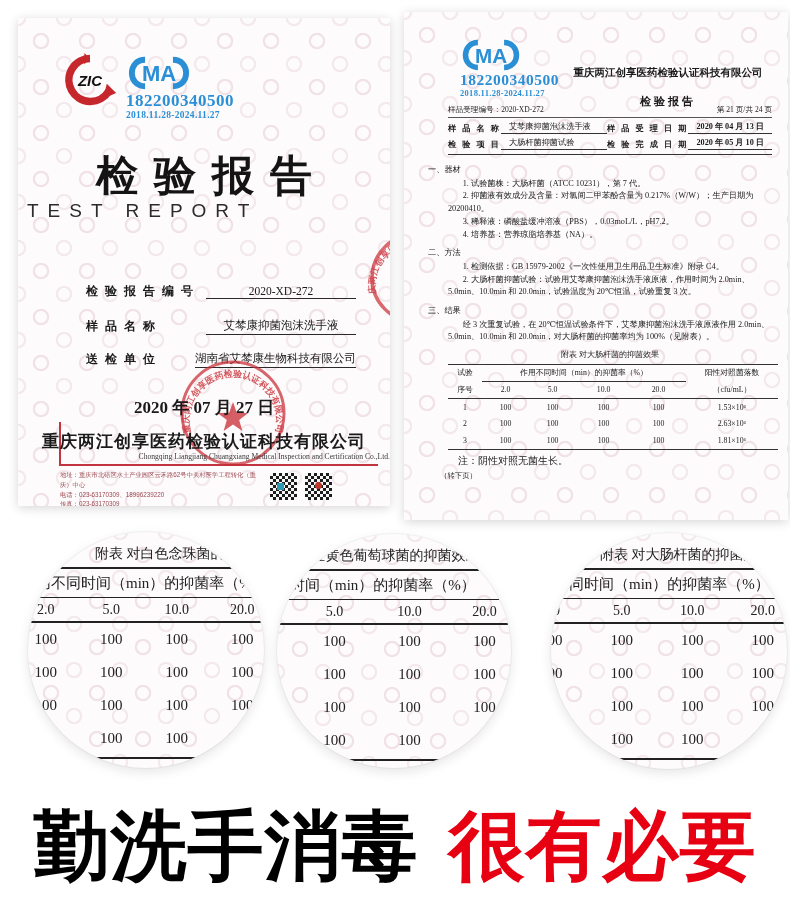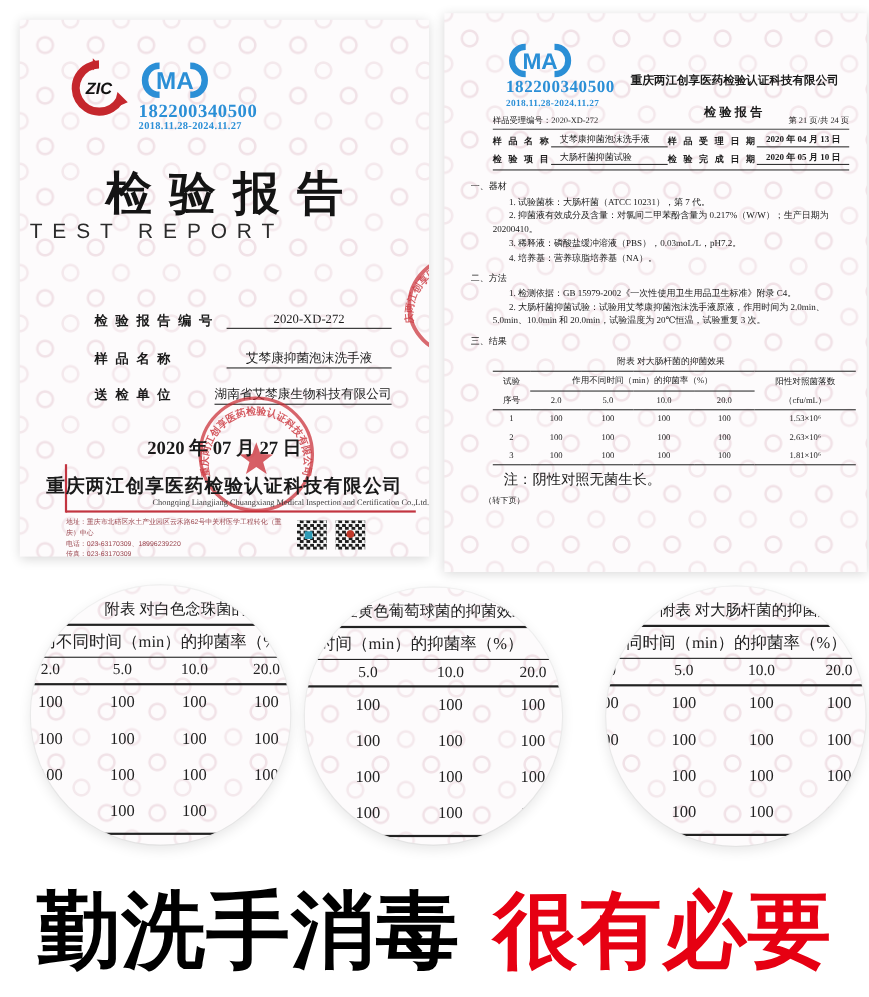--- a/index.html
+++ b/index.html
@@ -70,21 +70,21 @@
   .r-h{margin:6px 0 1px -20px;}
   .r-p{margin:0;text-indent:1.8em;}
   .tbl-cap{text-align:center;margin-top:5px;font-size:8px;}
   table.itbl{width:330px;margin:2px auto 0;border-collapse:collapse;border-top:1.6px solid #333;border-bottom:1.6px solid #333;
              font-size:7.8px;}
   .itbl th,.itbl td{font-weight:400;text-align:center;padding:2.2px 0;}
   .itbl .grp{border-bottom:1px solid #333;}
   .itbl tr.sub th{border-bottom:1px solid #333;}
   .itbl .c-id{width:34px;}
   .itbl .c-cfu{width:92px;}
-  .r-note{margin:3px 0 0 10px;font-size:13px;}
+  .r-note{margin:3px 0 0 10px;font-size:10px;}
   .r-next{margin:2px 0 0 -8px;font-size:7.4px;}
 
   
   .circle{border-radius:50%;box-shadow:0 0 0 1px rgba(0,0,0,0.04), 0 4px 12px rgba(0,0,0,0.10);}
   .c0{left:28px;top:532px;width:236px;height:236px;}
   .c1{left:277px;top:534px;width:234px;height:234px;}
   .c2{left:551px;top:533px;width:236px;height:236px;}
   .c-inner{position:absolute;top:13px;white-space:nowrap;color:#222;}
   .c0 .c-inner{left:-15px;width:262px;}
   .c1 .c-inner{left:-55px;width:300px;}
@@ -228,20 +228,21 @@
       <p class="r-p">1. 试验菌株：大肠杆菌（ATCC 10231），第 7 代。</p>
       <p class="r-p">2. 抑菌液有效成分及含量：对氯间二甲苯酚含量为 0.217%（W/W）；生产日期为20200410。</p>
       <p class="r-p">3. 稀释液：磷酸盐缓冲溶液（PBS），0.03moL/L，pH7.2。</p>
       <p class="r-p">4. 培养基：营养琼脂培养基（NA）。</p>
 
       <div class="r-h">二、方法</div>
       <p class="r-p">1. 检测依据：GB 15979-2002《一次性使用卫生用品卫生标准》附录 C4。</p>
       <p class="r-p">2. 大肠杆菌抑菌试验：试验用艾棽康抑菌泡沫洗手液原液，作用时间为 2.0min、5.0min、10.0min 和 20.0min，试验温度为 20℃恒温，试验重复 3 次。</p>
 
       <div class="r-h">三、结果</div>
+      <p class="r-p">经 3 次重复试验，在 20℃恒温试验条件下，艾棽康抑菌泡沫洗手液原液作用 2.0min、5.0min、10.0min 和 20.0min，对大肠杆菌的抑菌率均为 100%（见附表）。</p>
 
       <div class="tbl-cap">附表 对大肠杆菌的抑菌效果</div>
       <table class="itbl">
         <tbody>
           <tr>
             <th class="c-id">试验</th>
             <th class="grp" colspan="4">作用不同时间（min）的抑菌率（%）</th>
             <th class="c-cfu">阳性对照菌落数</th>
           </tr>
           <tr class="sub">

